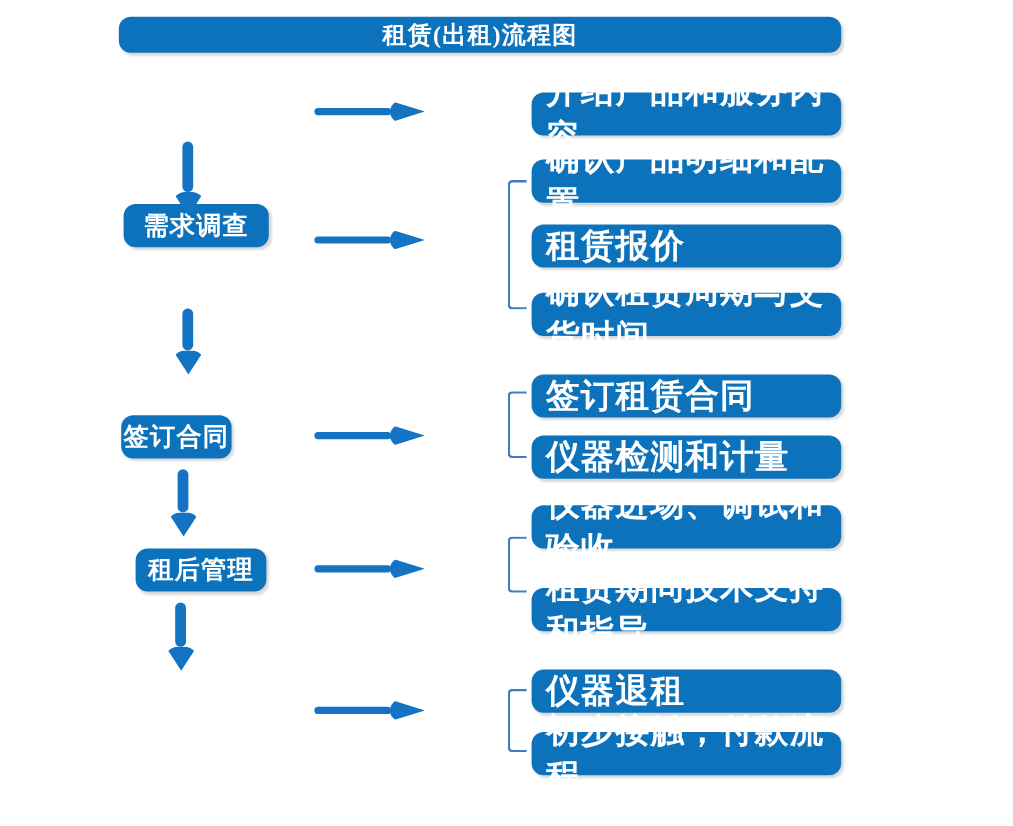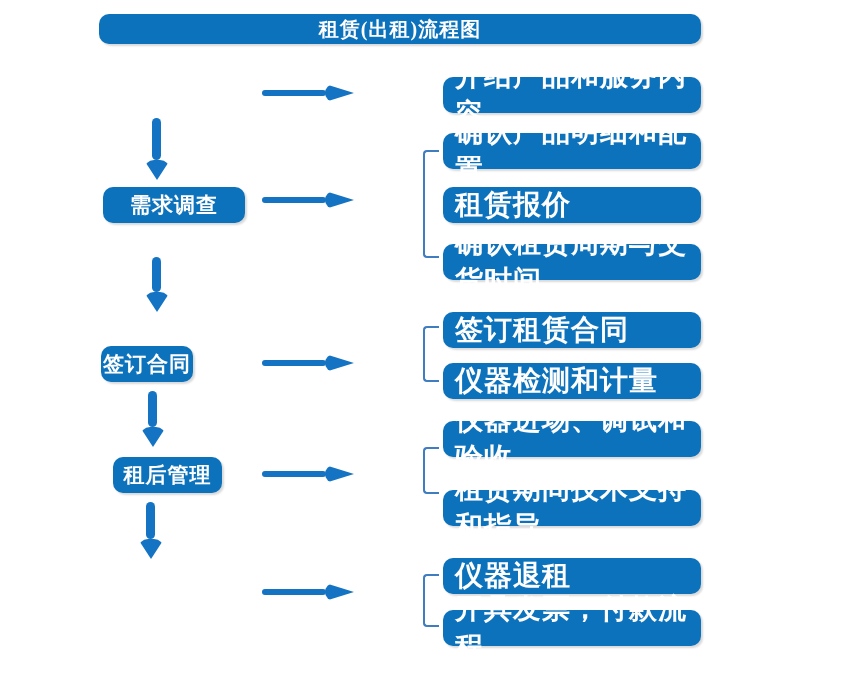--- a/index.html
+++ b/index.html
@@ -54,34 +54,34 @@
 </style>
 </head>
 <body>
 
 <div class="canvas">
 
   <div class="title-bar">
     <span>租赁(出租)流程图</span>
   </div>
 
-  <div class="stage-box" style="left:103px;top:187px;width:142px;height:36px;">需求调查</div>
+  <div class="stage-box" style="left:103px;top:170px;width:121px;height:36px;">需求调查</div>
   <div class="stage-box" style="left:101px;top:346px;width:92px;height:36px;">签订合同</div>
   <div class="stage-box" style="left:113px;top:457px;width:109px;height:36px;">租后管理</div>
 
   <div class="detail-box" style="top:77px;">介绍产品和服务内容</div>
   <div class="detail-box" style="top:133px;">确认产品明细和配置</div>
   <div class="detail-box" style="top:187px;">租赁报价</div>
   <div class="detail-box" style="top:244px;">确认租赁周期与交货时间</div>
   <div class="detail-box" style="top:312px;">签订租赁合同</div>
   <div class="detail-box" style="top:363px;">仪器检测和计量</div>
   <div class="detail-box" style="top:421px;">仪器进场、调试和验收</div>
   <div class="detail-box" style="top:490px;">租赁期间技术支持和指导</div>
   <div class="detail-box" style="top:558px;">仪器退租</div>
-  <div class="detail-box" style="top:610px;">开具发票，付款流程</div>
+  <div class="detail-box" style="top:610px;">初步接触，付款流程</div>
 
   <div class="harrow" style="top:84px;">
       <div class="shaft"></div>
       <div class="head"></div>
     </div>
   <div class="harrow" style="top:191px;">
       <div class="shaft"></div>
       <div class="head"></div>
     </div>
   <div class="harrow" style="top:354px;">

